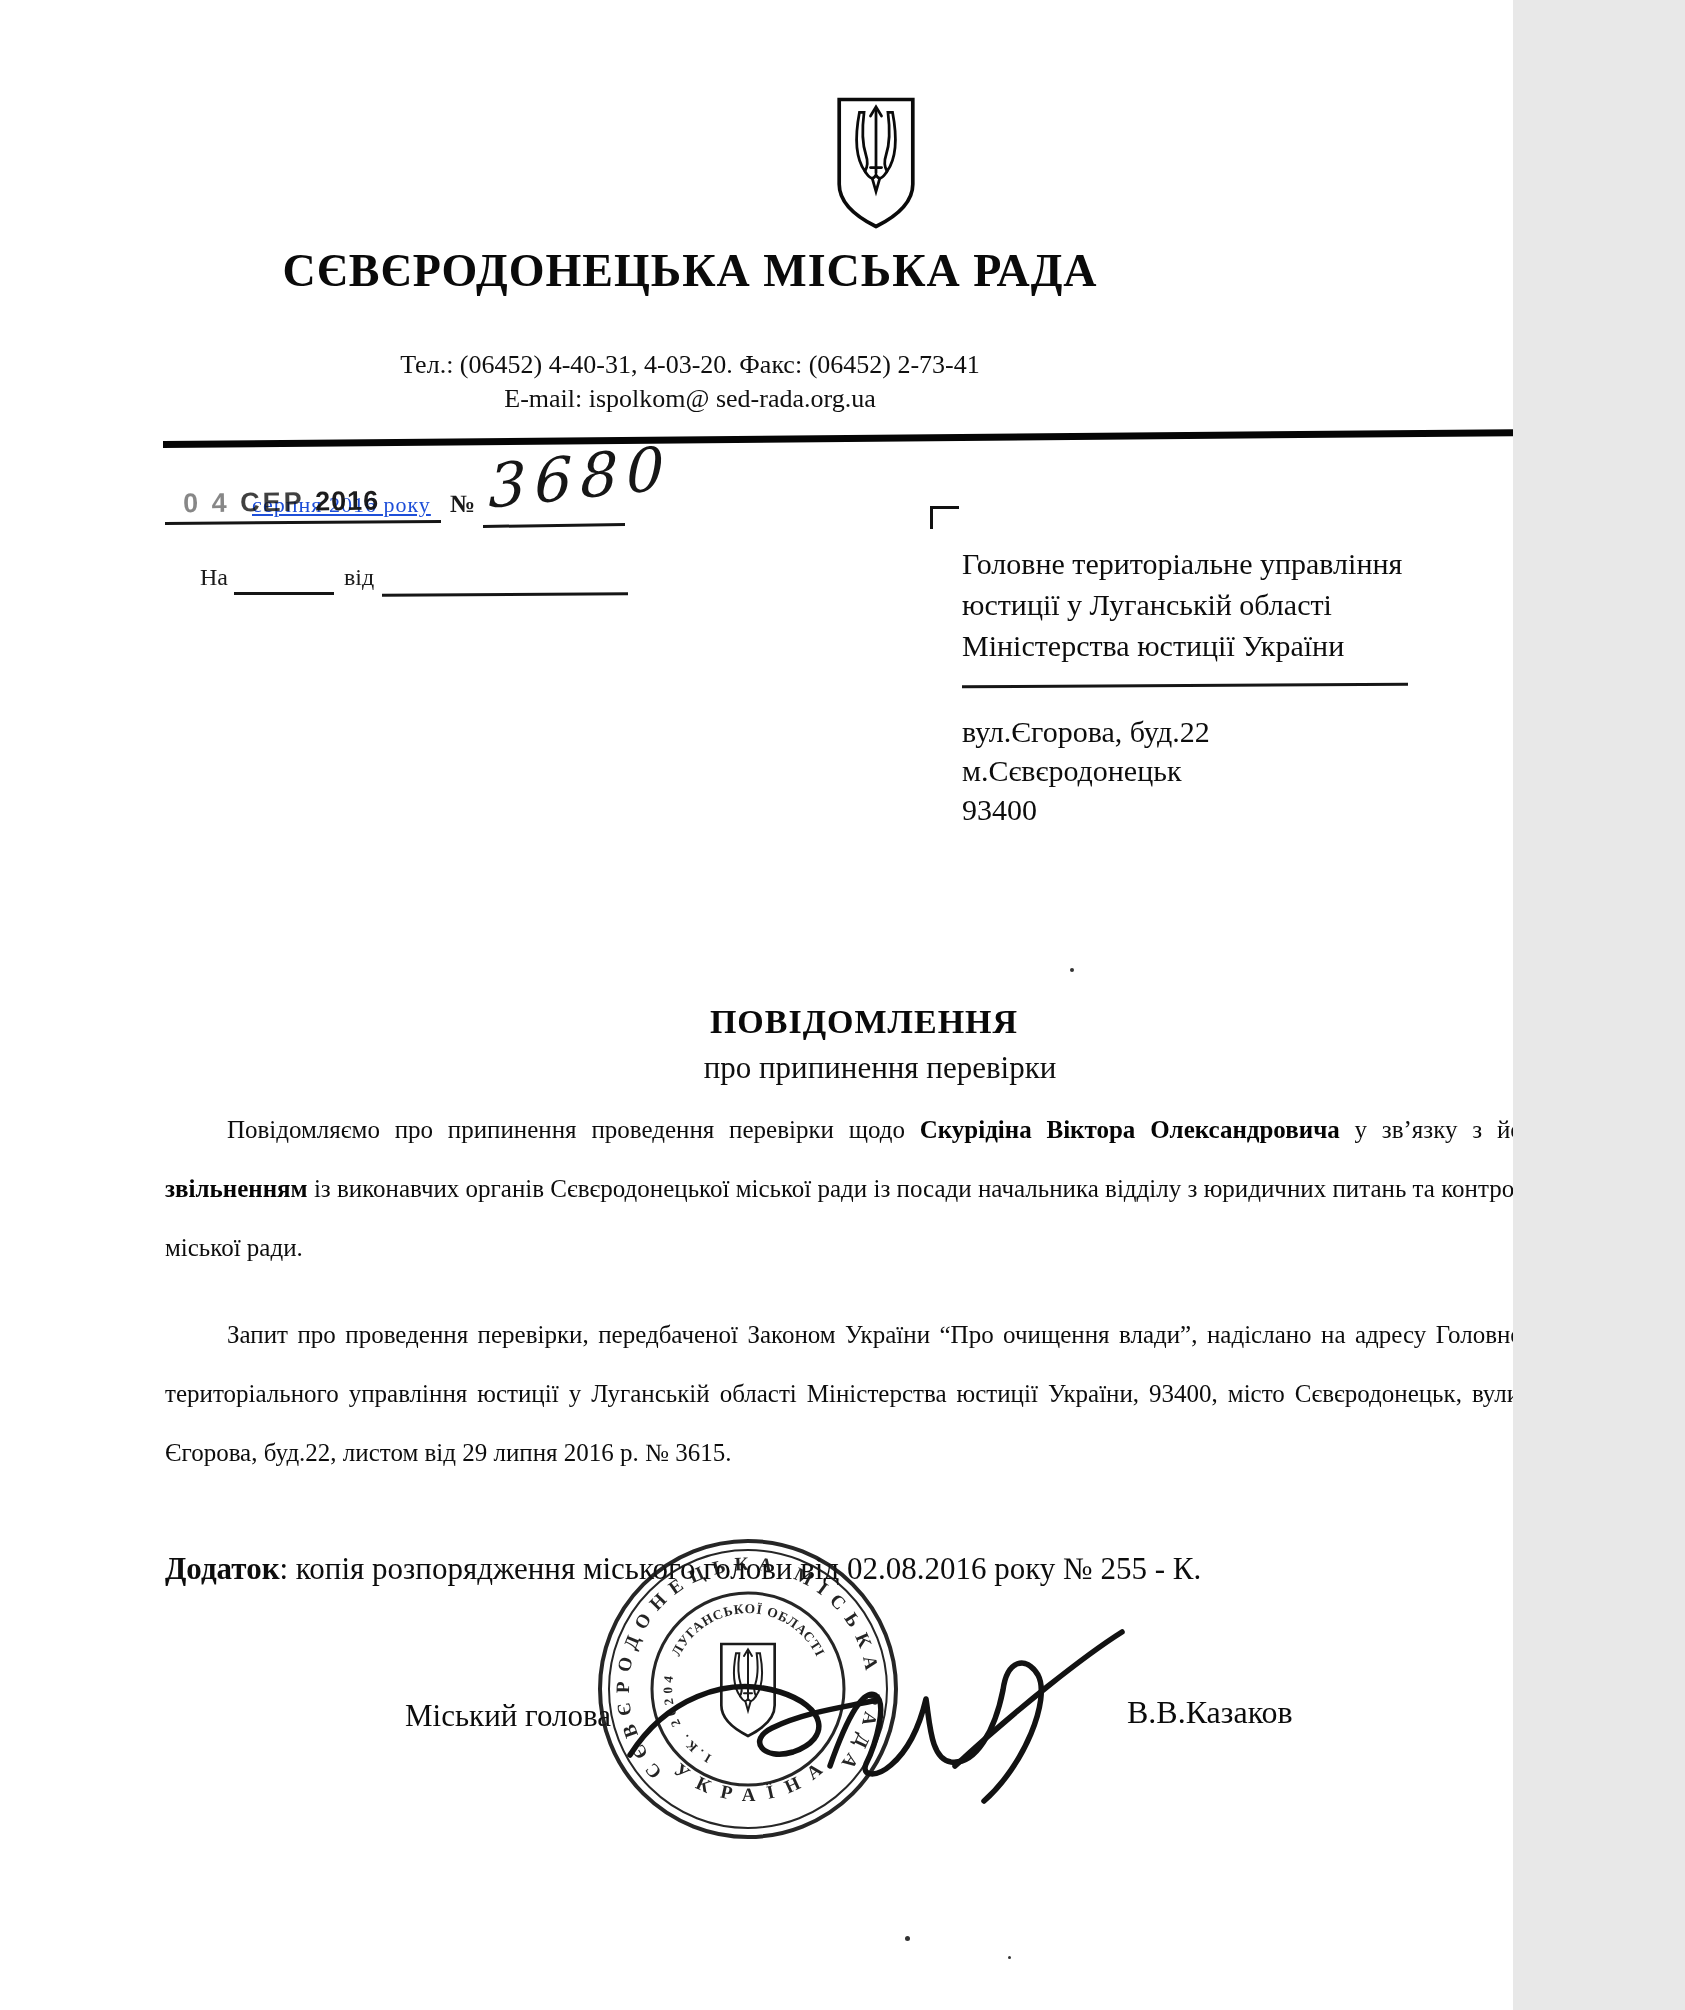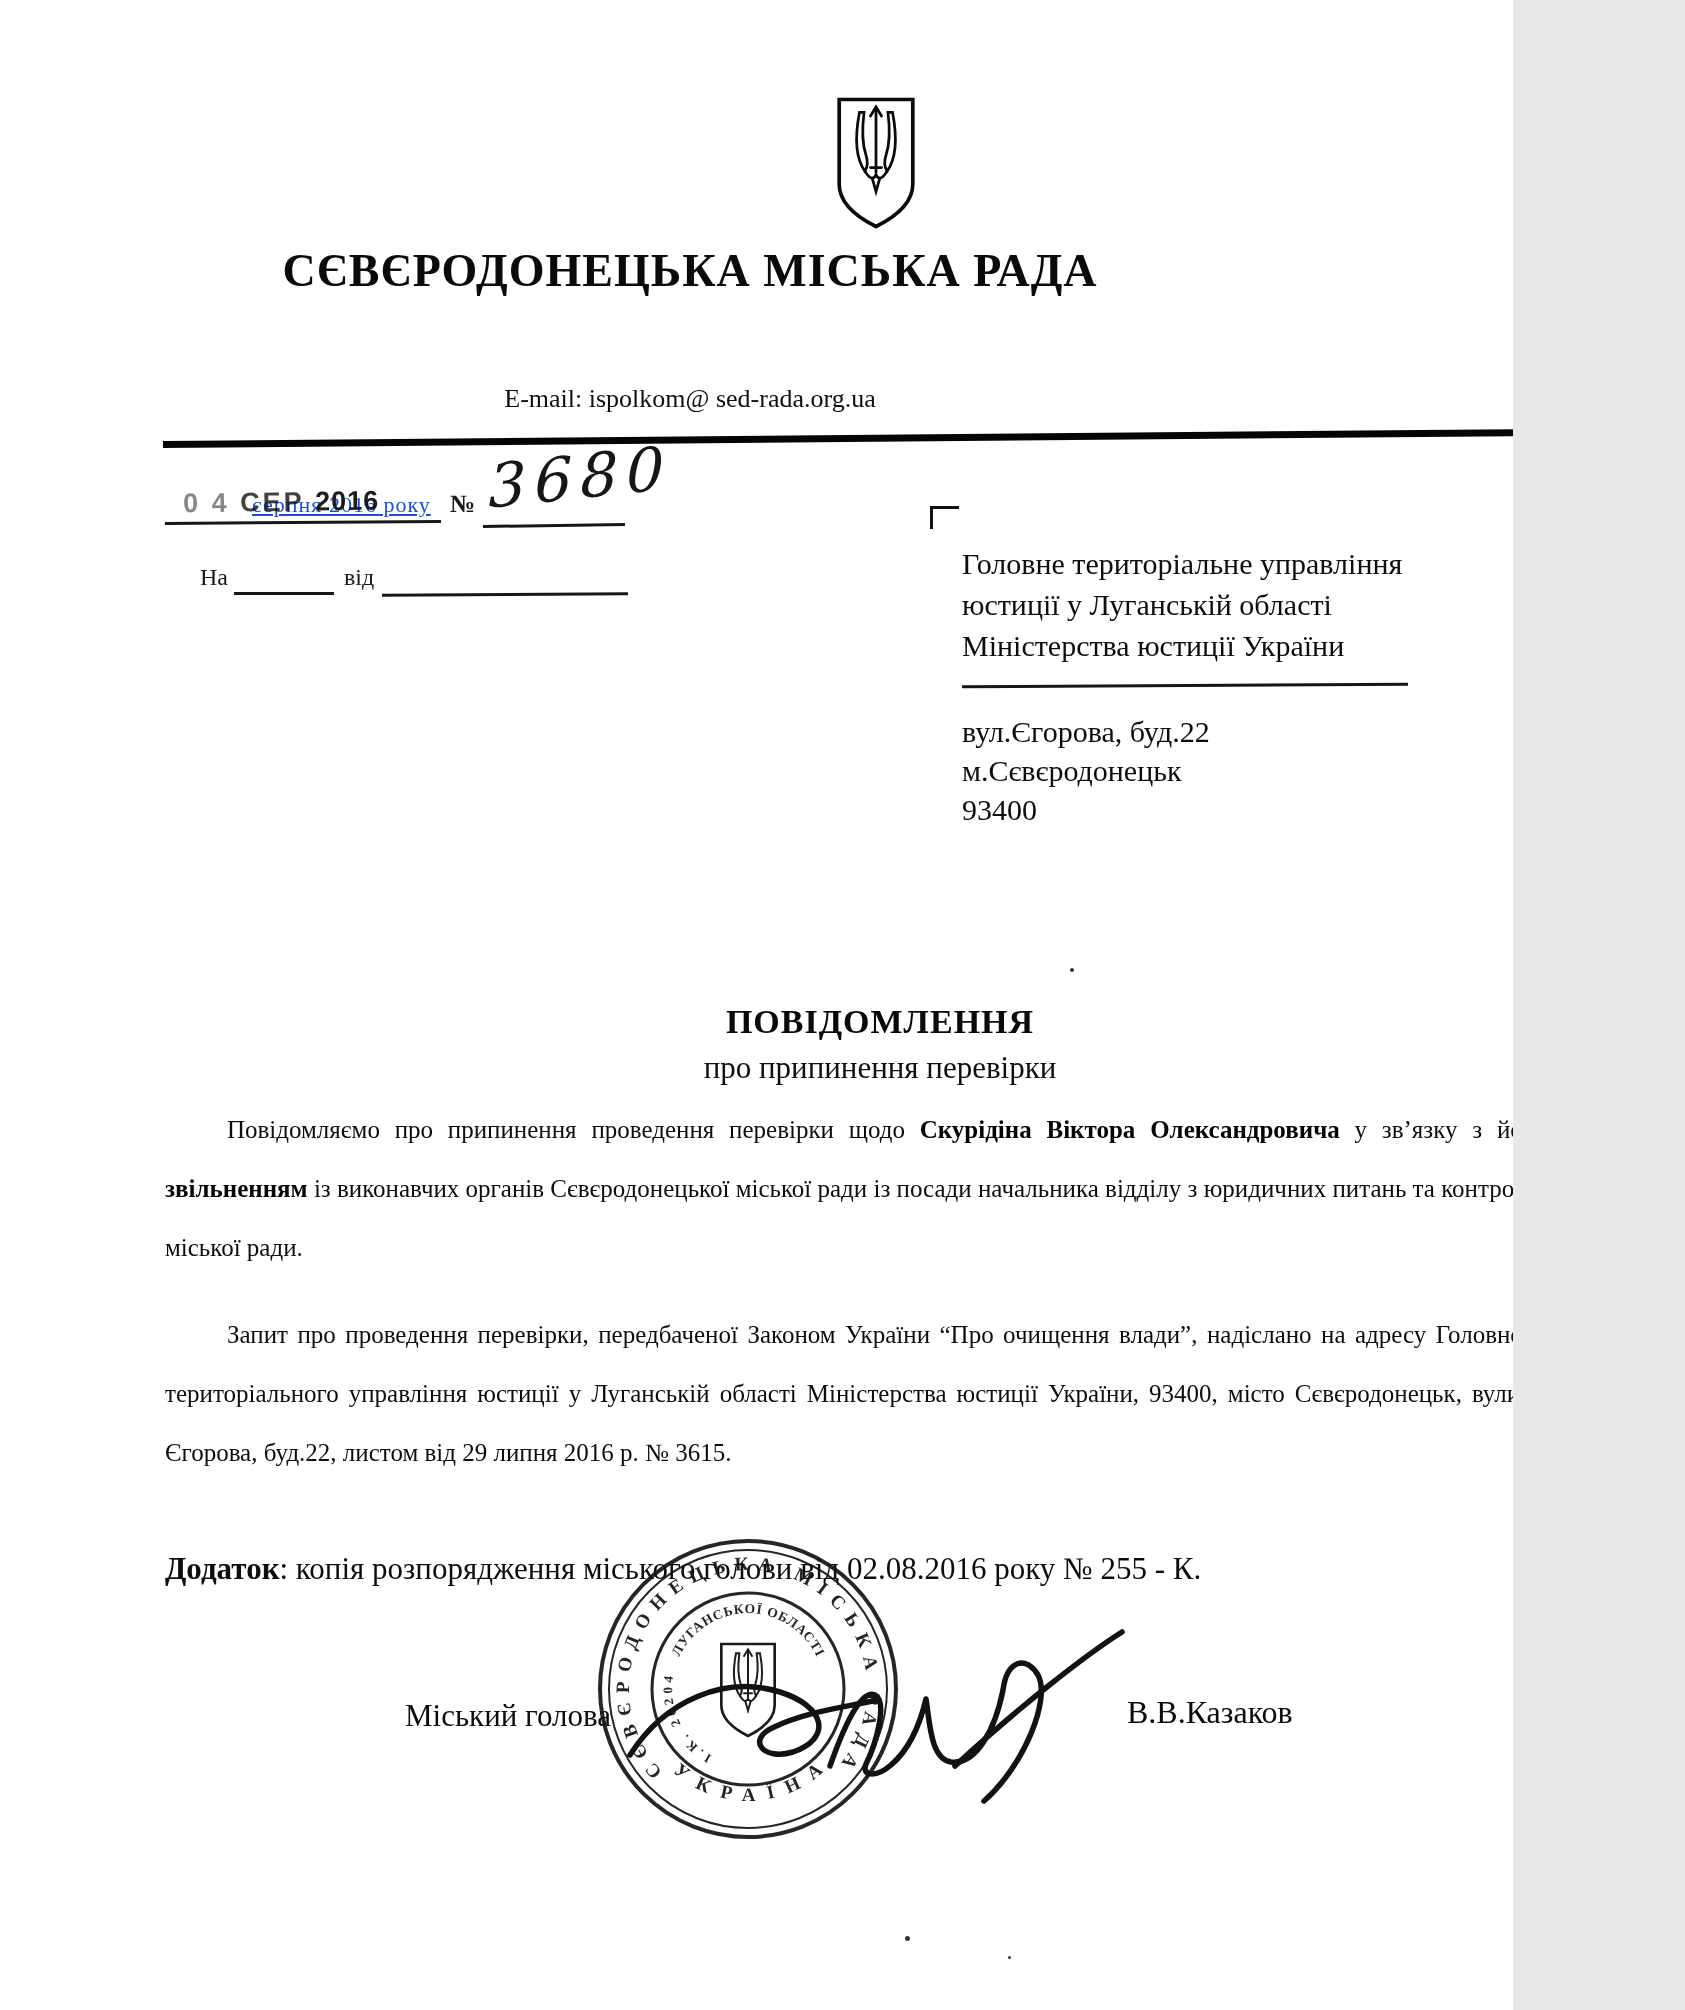--- a/index.html
+++ b/index.html
@@ -48,21 +48,21 @@
   .ul-vid{left:382px;top:593px;width:246px;transform:rotate(-0.35deg);}
   
   .corner{width:26px;height:20px;}
   .corner-l{left:930px;top:506px;border-left:3px solid #111;border-top:3px solid #111;}
   .corner-r{left:1532px;top:499px;border-right:3px solid #111;border-top:3px solid #111;}
   
   .rcpt{left:962px;top:543px;width:470px;font-size:30px;line-height:41px;color:#0d0d0d;}
   .rcpt-line{left:962px;top:684px;width:446px;height:3px;background:#161616;transform:rotate(-0.35deg);}
   .rcpt2{left:962px;top:698px;width:470px;font-size:30px;line-height:39px;color:#0d0d0d;margin-top:14px;}
   
-  .h-title{left:180px;top:1003px;width:1400px;text-align:center;font-size:34px;font-weight:bold;letter-spacing:1px;color:#0a0a0a;}
+  .h-title{left:164px;top:1003px;width:1400px;text-align:center;font-size:34px;font-weight:bold;letter-spacing:1px;color:#0a0a0a;}
   .h-sub{left:180px;top:1050px;width:1400px;text-align:center;font-size:31px;color:#0f0f0f;}
   
   .par{
     left:165px;width:1380px;font-size:25px;line-height:59px;
     text-align:justify;text-align-last:left;text-indent:62px;color:#0d0d0d;
   }
   .par1{top:1100px;} .par2{top:1305px;}
   .par b{font-weight:bold;color:#050505;}
   .attach{left:165px;top:1551px;width:1390px;font-size:31px;color:#0d0d0d;white-space:nowrap;}
   .attach b{font-weight:bold;}
@@ -94,20 +94,21 @@
         <path d="M46 92 L50 106 L54 92"></path>
       </g>
     </symbol>
   </svg>
 
   <svg class="abs emblem" viewBox="0 0 100 150">
     <use href="#tryzub"></use>
   </svg>
 
   <div class="abs lh-title">СЄВЄРОДОНЕЦЬКА МІСЬКА РАДА</div>
+  <div class="abs lh-addr lh-a2">Тел.: (06452) 4-40-31, 4-03-20. Факс: (06452) 2-73-41</div>
   <div class="abs lh-addr lh-a3">E-mail: ispolkom@ sed-rada.org.ua</div>
   <div class="abs rule"></div>
 
   <div class="abs ref-printed-date">серпня  2016 року</div>
   <div class="abs ref-stamp-date">
     <span class="d">0 4</span>
     <span class="m">СЕР</span>
     <span class="y">2016</span>
   </div>
   <div class="abs ref-no">№</div>

